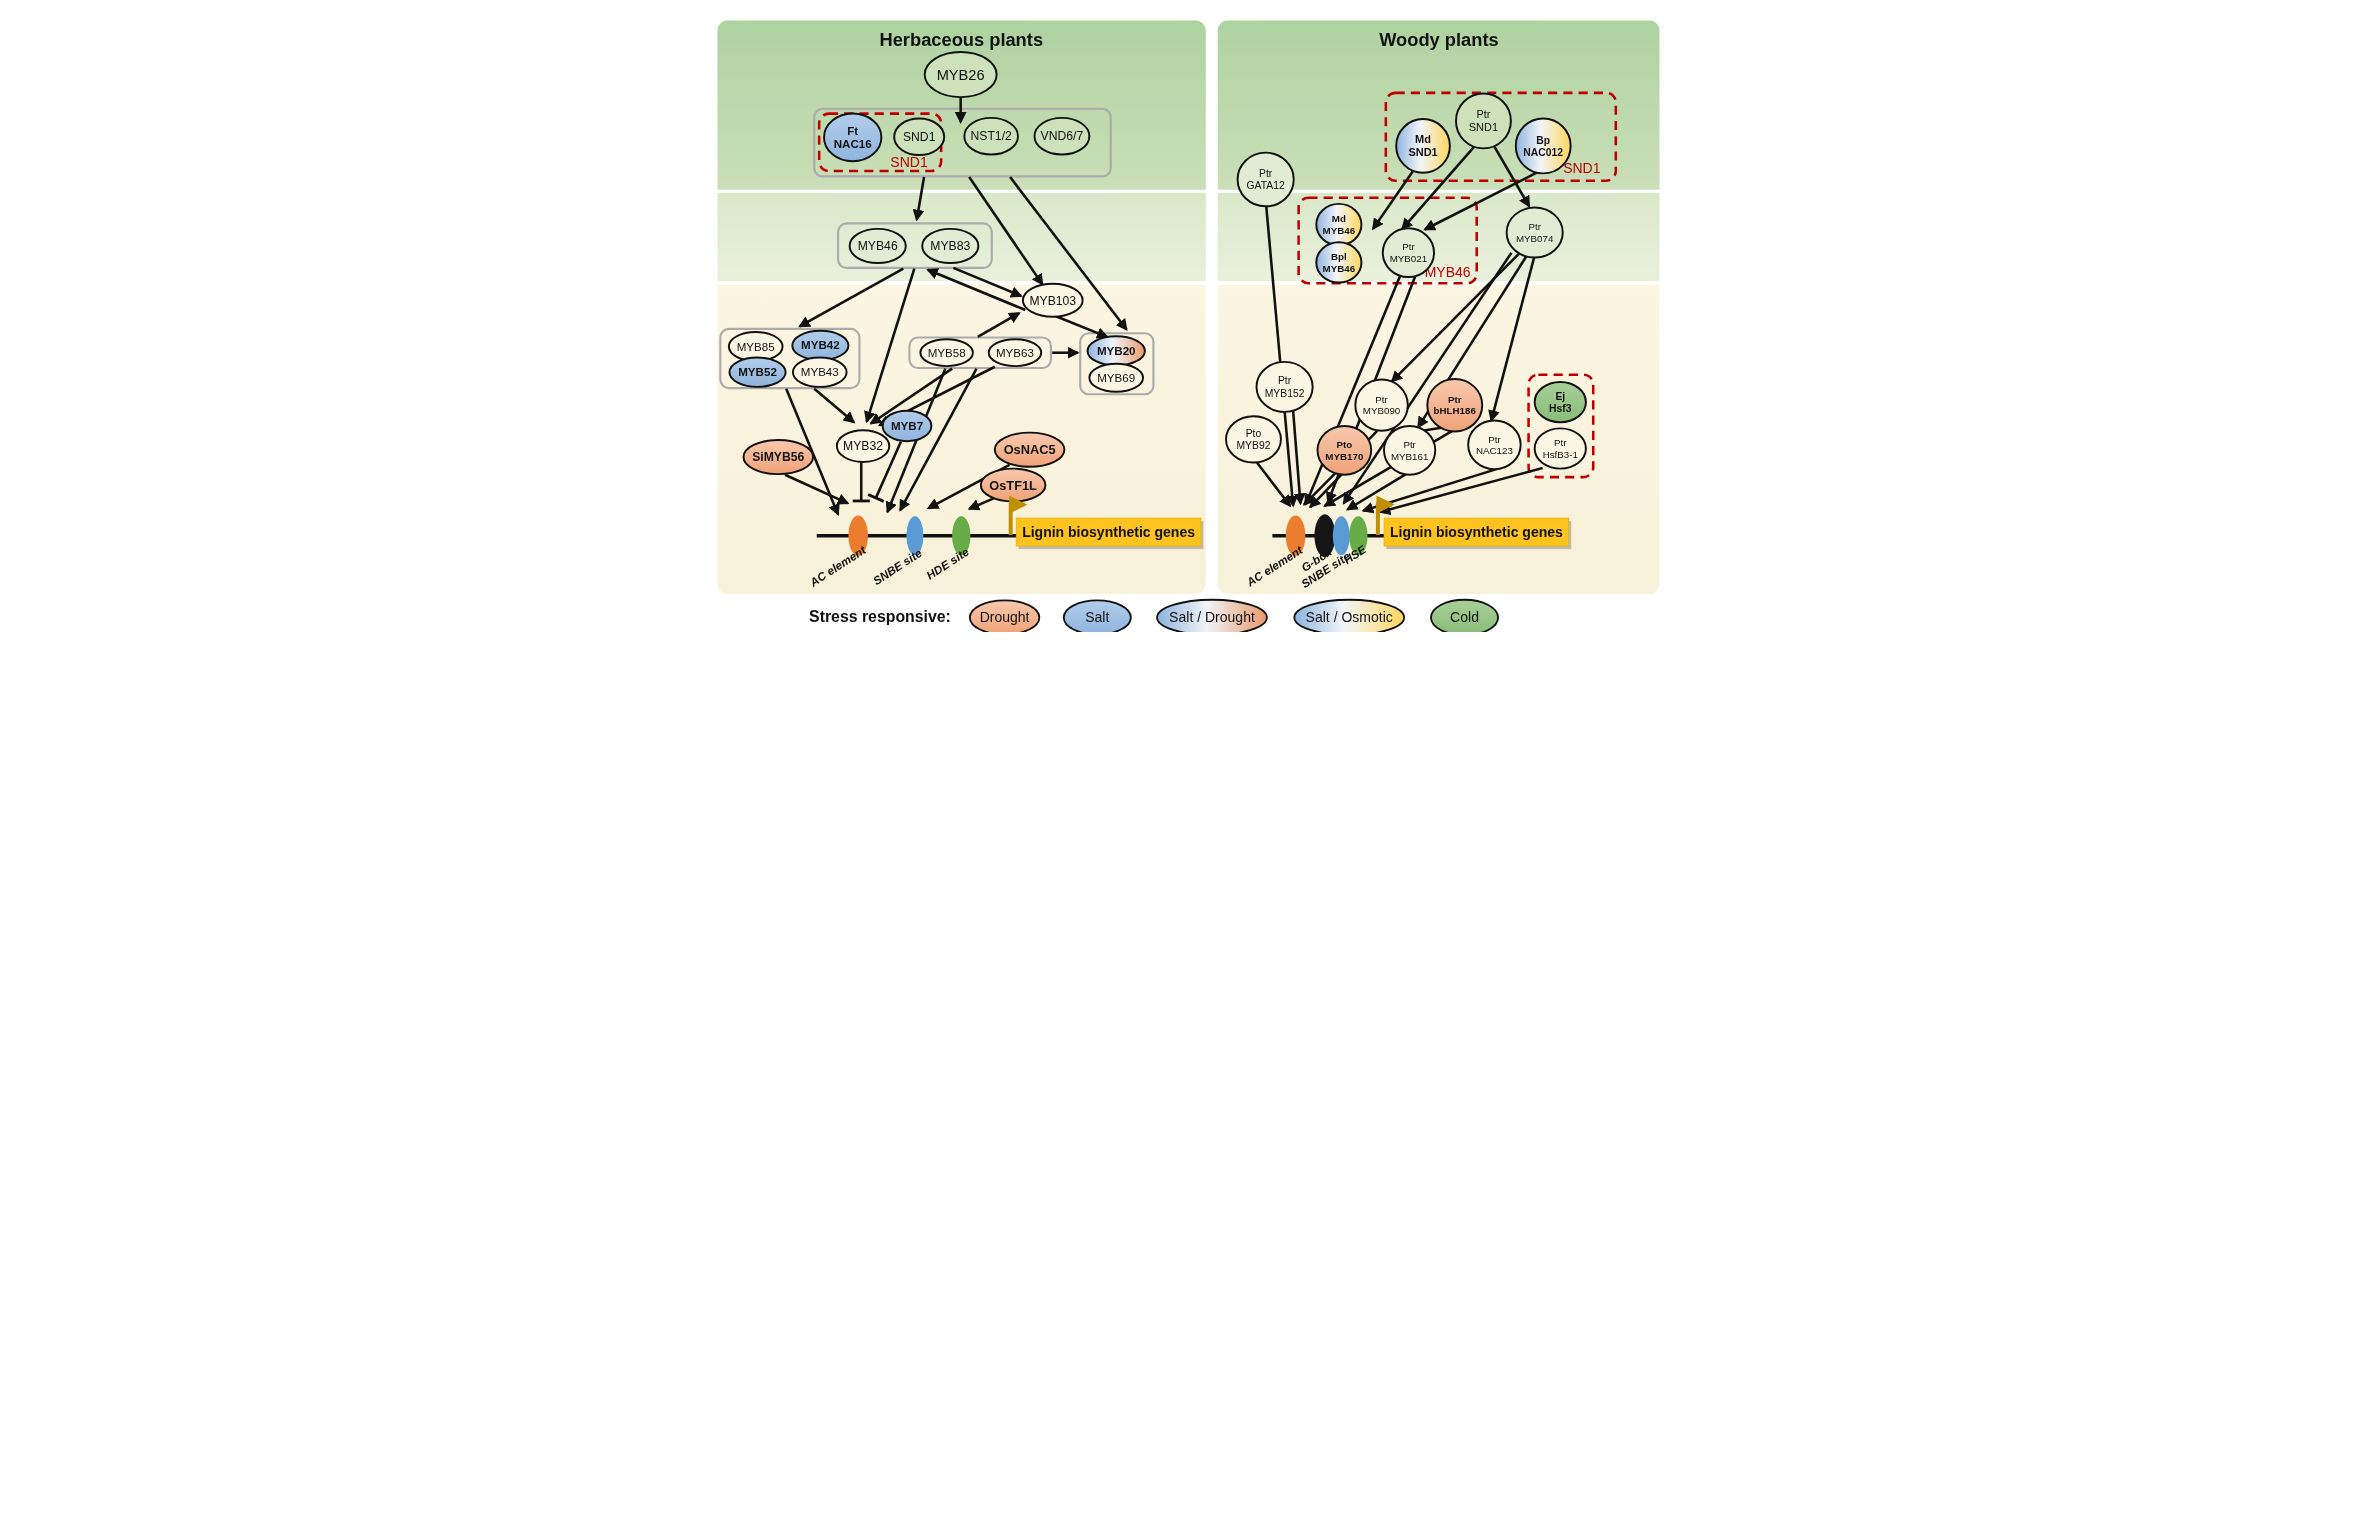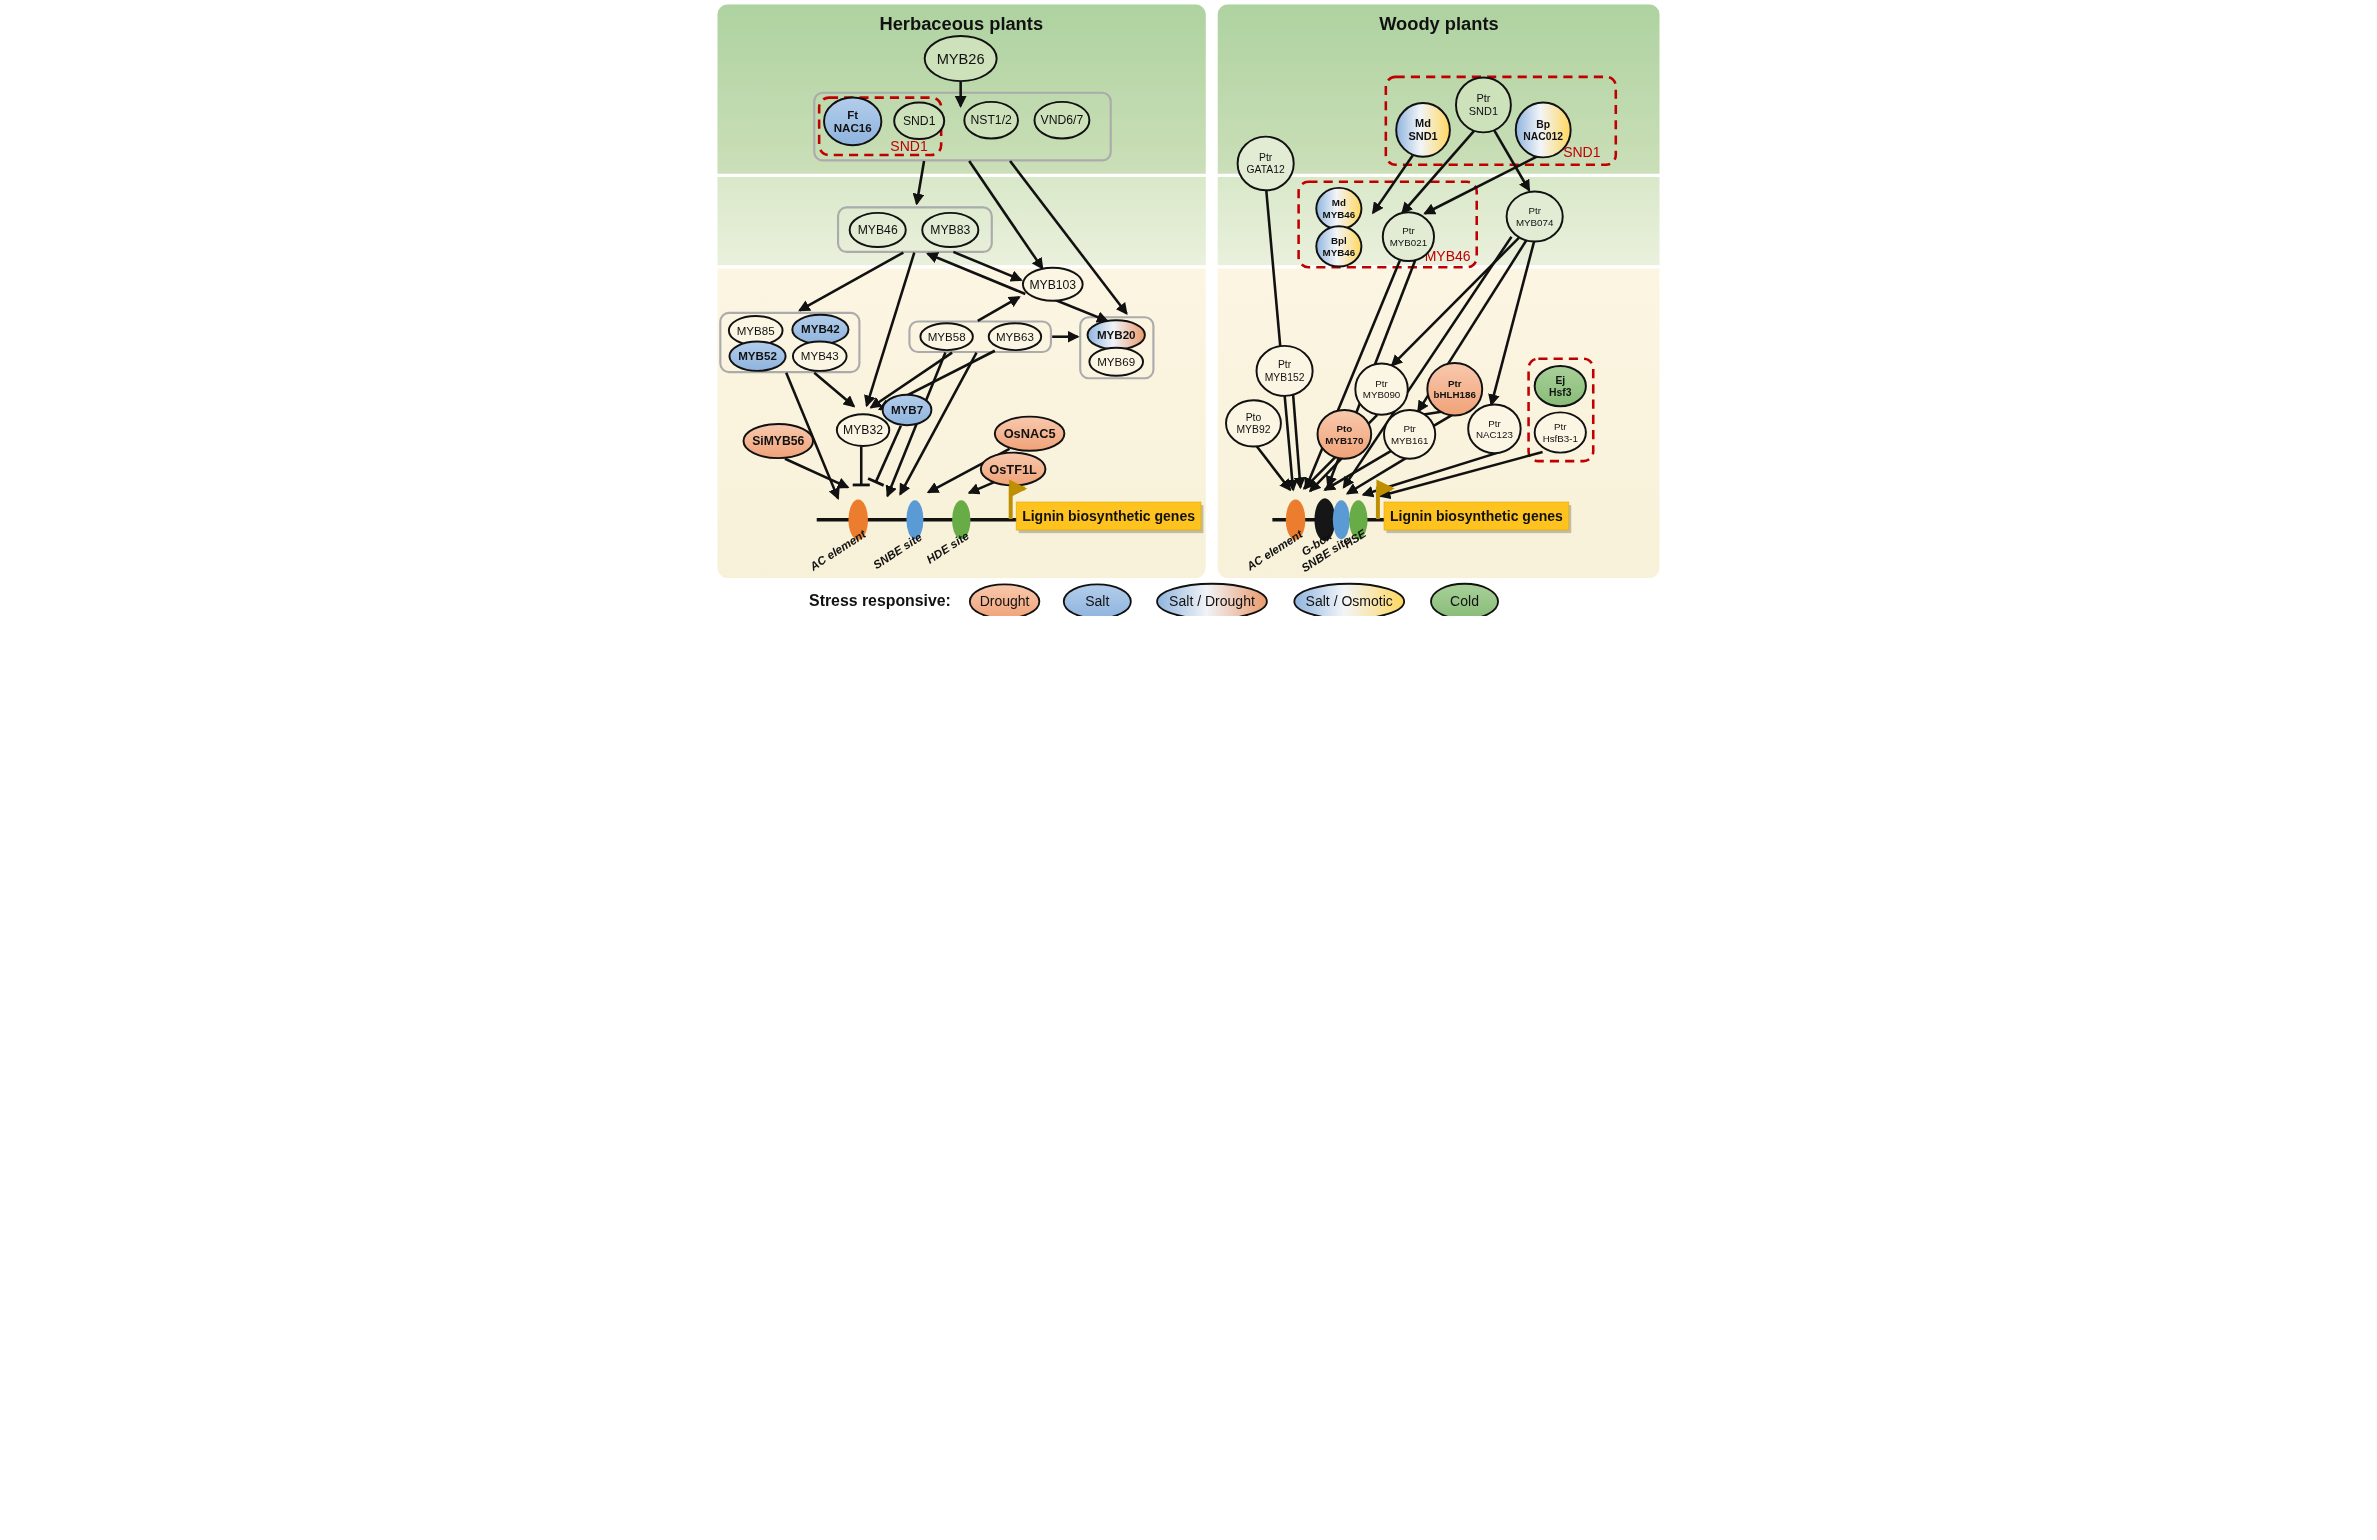--- a/index.html
+++ b/index.html
@@ -1,17 +1,17 @@
 <!DOCTYPE html>
 <html style="font-size:9.8px"><head>
 <meta charset="utf-8">
 <style>
   html,body{margin:0;padding:0;background:#ffffff;}
   body{font-family:"Liberation Sans", sans-serif;}
-  #fig{width:100%;max-width:951px;margin:0 auto;display:block;}
+  #fig{width:100%;max-width:951px;margin:16px auto;display:block;}
   #fig svg{width:100%;height:auto;display:block;}
   text{font-family:"Liberation Sans", sans-serif;}
 </style>
 </head>
 <body>
 
 <div id="fig">
     <svg viewBox="0 0 1559 1010">
       <defs>
         <linearGradient id="band1" x1="0" y1="0" x2="0" y2="1">

